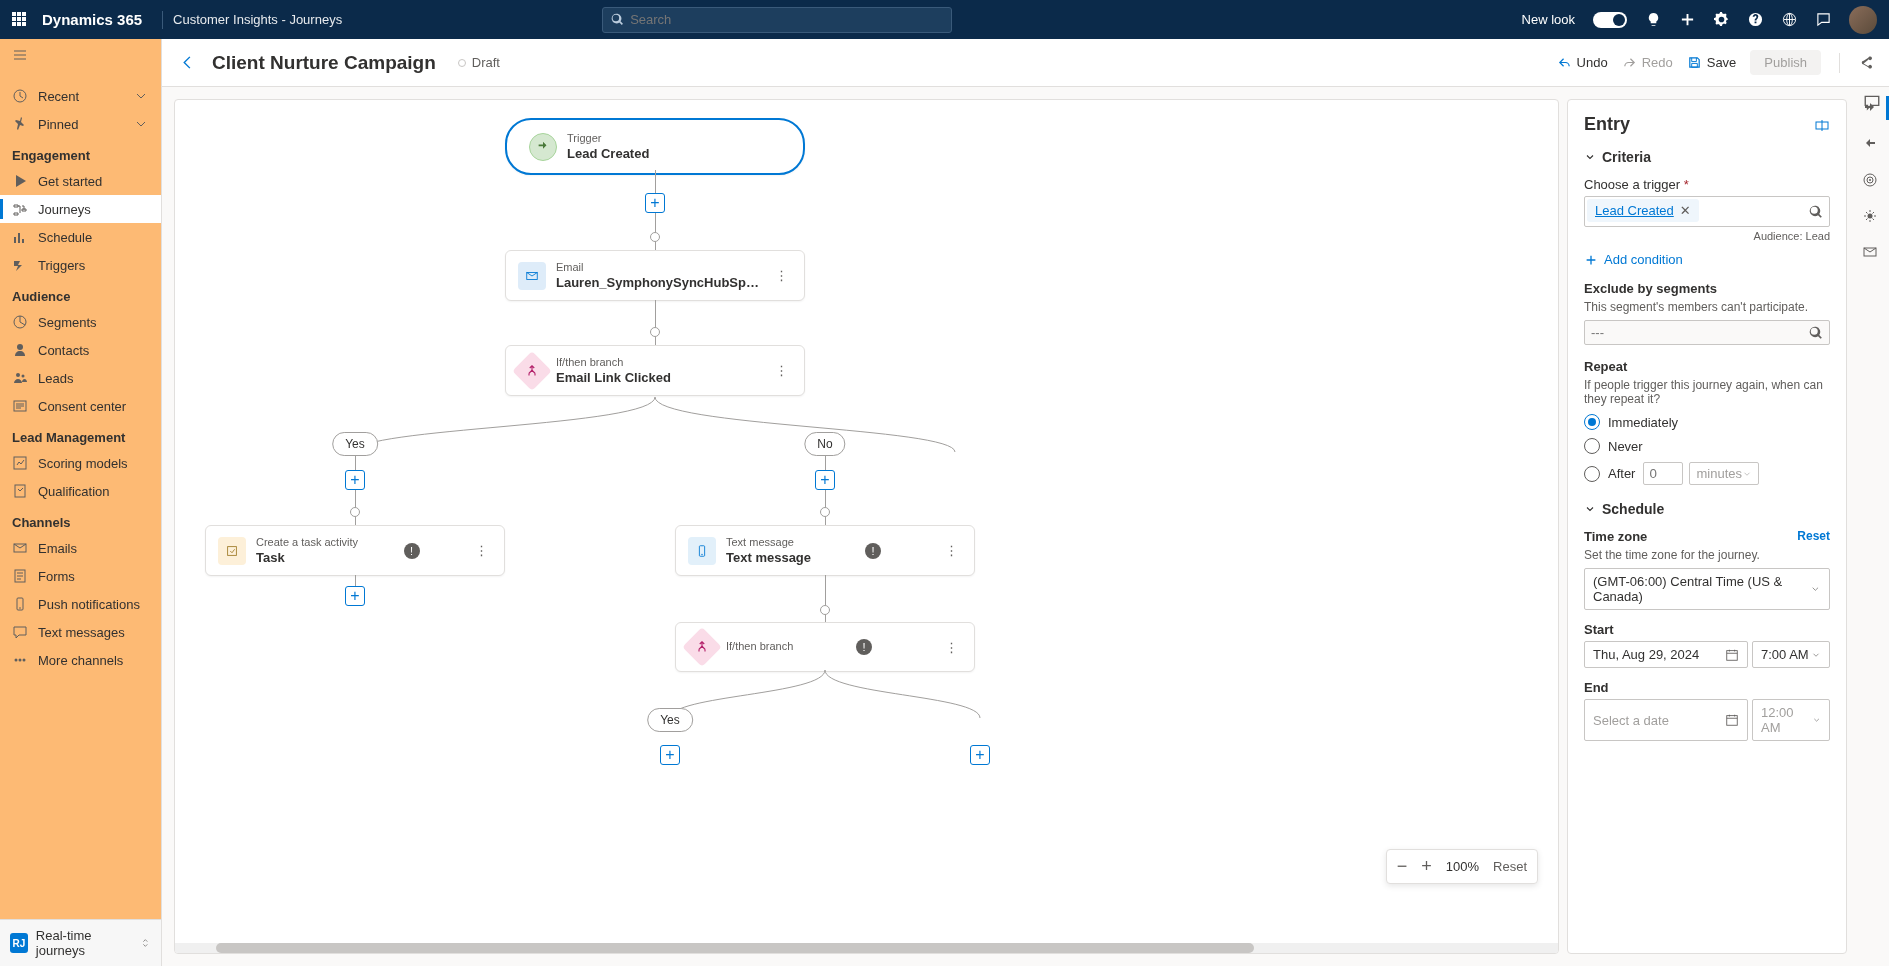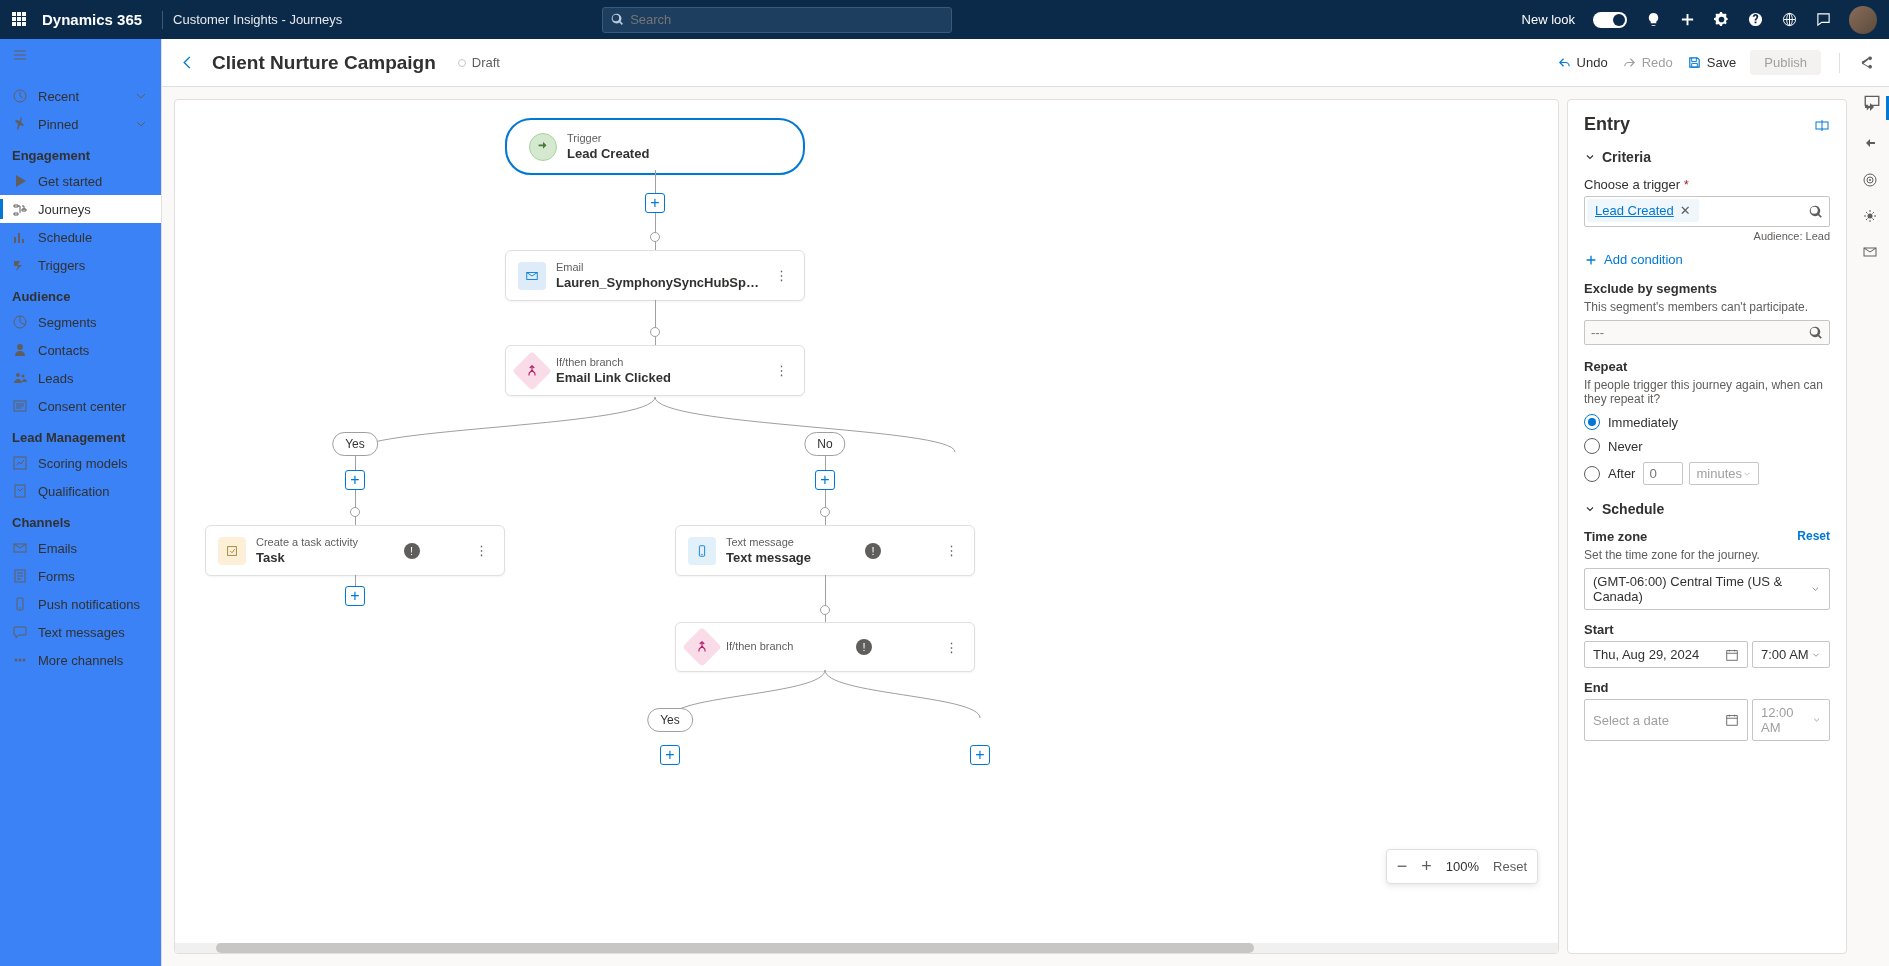--- a/index.html
+++ b/index.html
@@ -14,21 +14,21 @@
 .topbar .search input { background: transparent; border: none; color:#fff; outline:none; flex:1; font-size:13px; }
 .topbar .spacer { flex:1; }
 .topbar .right { display:flex; align-items:center; gap:18px; font-size:13px; }
 .topbar .toggle { width:34px; height:16px; background:#fff; border-radius:8px; position:relative; }
 .topbar .toggle::after { content:""; position:absolute; right:2px; top:2px; width:12px; height:12px; background:#0b2a4a; border-radius:50%; }
 .topbar .icon { width:16px; height:16px; display:flex; align-items:center; justify-content:center; cursor:pointer; }
 .topbar svg { fill:#fff; }
 .avatar { width:28px; height:28px; border-radius:50%; background: linear-gradient(135deg,#8a6d5a,#5a4a3a); }
 
 .main { display:flex; height: calc(100vh - 39px); }
-.sidebar { width: 162px; border-right:1px solid #e1dfdd; display:flex; flex-direction:column; background:#3b82f6; position:relative; }
+.sidebar { width: 162px; border-right:1px solid #e1dfdd; display:flex; flex-direction:column; background:#fdba74; position:relative; }
 .sidebar .scroll { overflow-y:auto; flex:1; padding-top:8px; }
 .sidebar .hamburger { padding:8px 12px; }
 .sidebar .nav-item { display:flex; align-items:center; gap:10px; padding:6px 12px; cursor:pointer; font-size:13px; color:#323130; position:relative; }
 .sidebar .nav-item.active { background:#fff; }
 .sidebar .nav-item.active::before { content:""; position:absolute; left:0; top:4px; bottom:4px; width:3px; background:#0078d4; }
 .sidebar .group { padding:10px 12px 4px; font-weight:600; font-size:13px; color:#323130; }
 .sidebar .chev { margin-left:auto; }
 .sidebar .bottom { border-top:1px solid #e1dfdd; padding:8px 10px; display:flex; align-items:center; gap:8px; background:#f7f7f7; }
 .sidebar .badge { background:#0078d4; color:#fff; width:20px; height:20px; border-radius:3px; font-size:10px; font-weight:600; display:flex; align-items:center; justify-content:center; }
 .nav-icon { width:16px; height:16px; fill:#605e5c; flex-shrink:0; }
@@ -299,20 +299,27 @@
           <span>Text messages</span>
         </div>
       <div class="nav-item">
           <svg class="nav-icon" viewBox="0 0 16 16">
             <circle cx="4" cy="8" r="1.5"></circle>
             <circle cx="8" cy="8" r="1.5"></circle>
             <circle cx="12" cy="8" r="1.5"></circle>
           </svg>
           <span>More channels</span>
         </div>
+    </div>
+    <div class="bottom">
+      <div class="badge">RJ</div>
+      <span>Real-time journeys</span>
+      <svg width="12" height="12" viewBox="0 0 16 16" style="margin-left:auto">
+          <path d="M5 6l3-3 3 3M5 10l3 3 3-3" stroke="#605e5c" fill="none"></path>
+        </svg>
     </div>
   </div>
 
   <div class="content">
     <div class="cmdbar">
       <svg class="back" viewBox="0 0 16 16">
           <path d="M10 2L4 8l6 6" stroke="#0078d4" stroke-width="1.5" fill="none"></path>
         </svg>
       <div class="title">Client Nurture Campaign</div>
       <div class="status">

